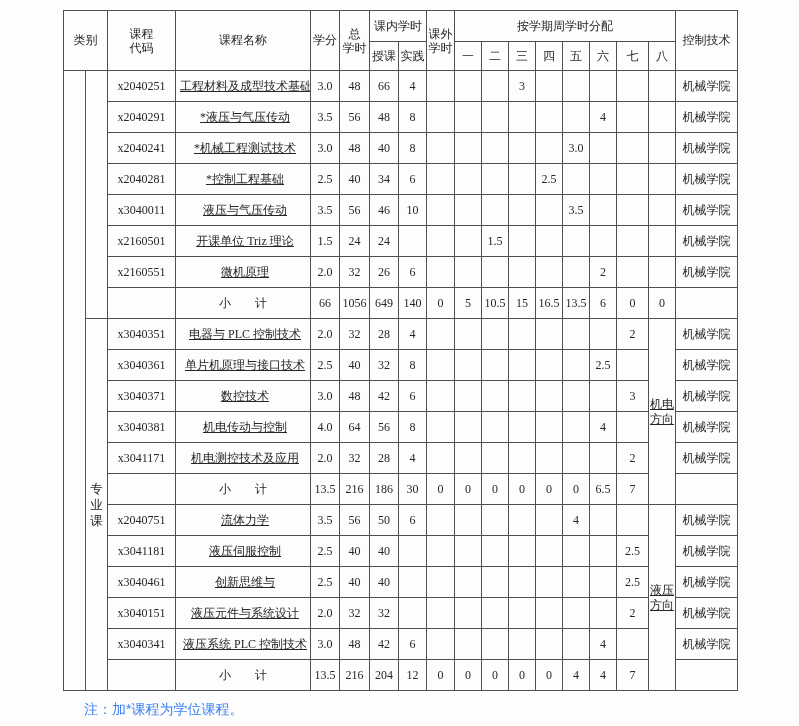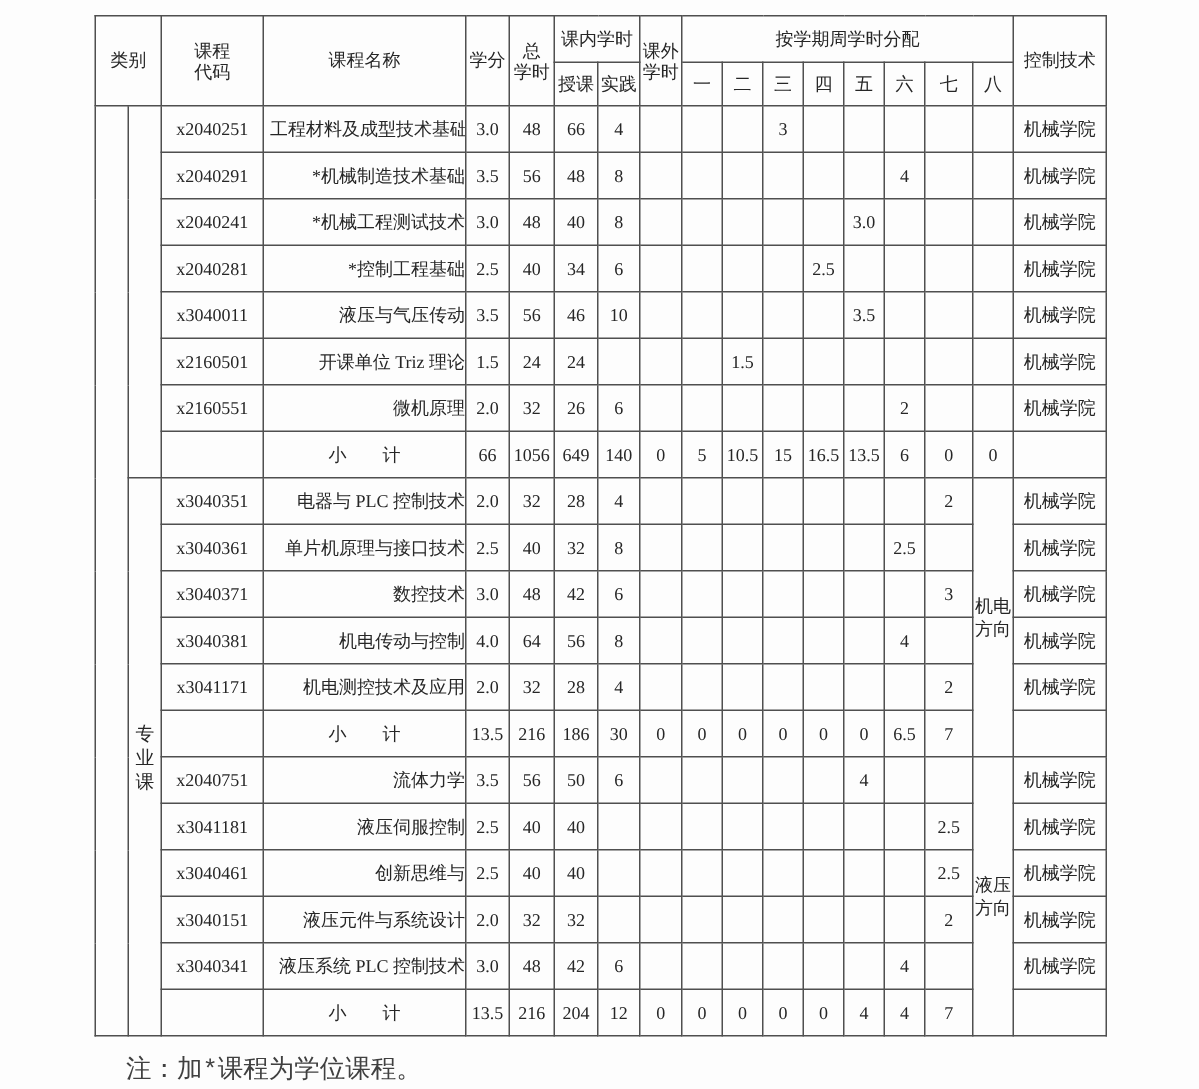--- a/index.html
+++ b/index.html
@@ -20,27 +20,27 @@
     text-align:center;
     vertical-align:middle;
     padding:0;
     overflow:hidden;
     white-space:nowrap;
   }
   thead tr.h1 th{height:30px;}
   thead tr.h2 th{height:28px;}
   tbody tr{height:31px;}
   th.pre, td.pre{white-space:pre-line;line-height:14px;}
-  td.name{text-align:right;padding-left:4px;}
+  td.name{text-align:center;padding-left:4px;text-decoration:underline;}
   td.vlabel{white-space:pre-line;line-height:16px;font-size:12.5px;}
-  td.direction{white-space:pre-line;line-height:15px;}
+  td.direction{white-space:pre-line;line-height:15px;text-decoration:underline;}
   .note{
     position:absolute;left:84px;top:701px;
-    font-size:17px;color:#404040;
-    font-family:Liberation Mono, monospace;
+    font-size:14px;color:#3b82f6;
+    font-family:Liberation Sans, sans-serif;
   }
 </style>
 </head>
 <body>
 
 <div class="page">
   <table class="curriculum">
     <colgroup>
       <col style="width:22px">
         <col style="width:22px">
@@ -105,21 +105,21 @@
           <td>3</td>
           <td></td>
           <td></td>
           <td></td>
           <td></td>
           <td></td>
           <td>机械学院</td>
         </tr>
         <tr>
           <td>x2040291</td>
-          <td class="name">*机械制造技术基础</td>
+          <td class="name">*液压与气压传动</td>
           <td>3.5</td>
           <td>56</td>
           <td>48</td>
           <td>8</td>
           <td></td>
           <td></td>
           <td></td>
           <td></td>
           <td></td>
           <td></td>

